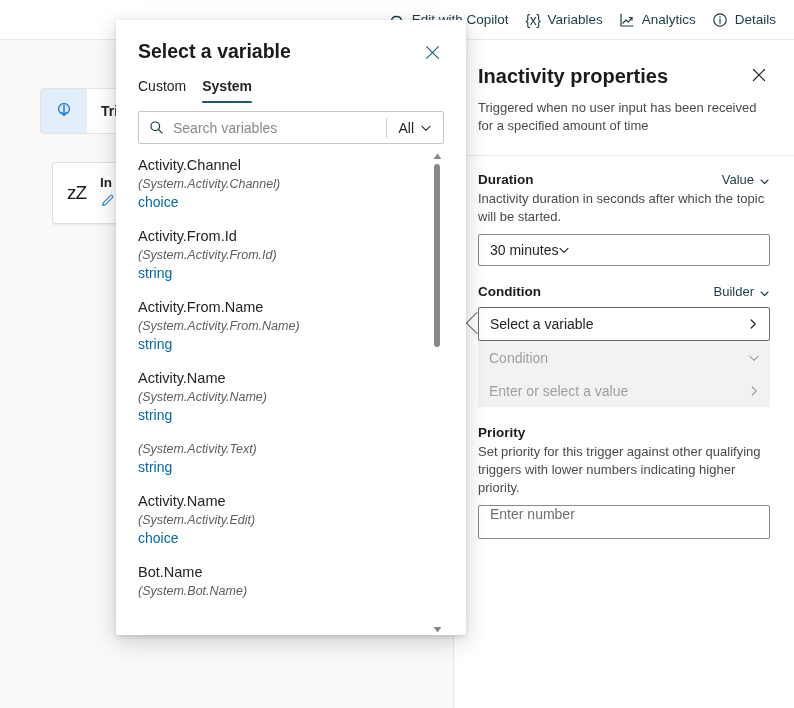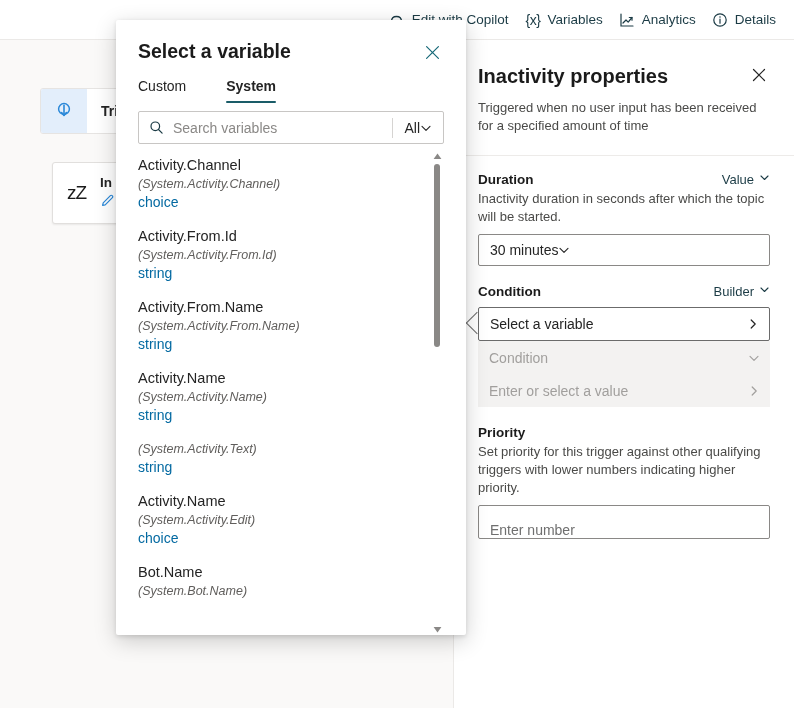--- a/index.html
+++ b/index.html
@@ -70,32 +70,32 @@
   .pane-title-row { display: flex; align-items: flex-start; justify-content: space-between; }
   .pane-title { font-size: 20px; font-weight: 600; color: #1b1b1b; line-height: 1.2; }
   .pane-close { width: 22px; height: 22px; display: flex; align-items: center;
                 justify-content: center; cursor: pointer; color: #242424; }
   .pane-sub { margin-top: 11px; font-size: 13px; line-height: 18px; color: #4a4a48; }
 
   .pane-body { padding: 16px 24px 0 24px; }
   .fld { margin-bottom: 18px; }
   .fld-hdr { display: flex; align-items: center; justify-content: space-between; }
   .fld-label { font-size: 13.5px; font-weight: 700; color: #1b1b1b; }
-  .fld-mode { display: flex; align-items: flex-start; gap: 5px; font-size: 13px;
+  .fld-mode { display: flex; align-items: flex-end; gap: 5px; font-size: 13px;
               color: #1b3b45; cursor: pointer; }
   .fld-desc { margin-top: 3px; font-size: 13px; line-height: 18px; color: #4a4a48; }
 
   .select-box {
     margin-top: 8px; height: 32px; border: 1px solid #8a8886; border-radius: 2px;
     background: #fff; display: flex; align-items: center; justify-content: flex-start;
     padding: 0 10px 0 11px; font-size: 14px; color: #242424; cursor: pointer;
   }
   .input-box {
     margin-top: 8px; height: 32px; border: 1px solid #8a8886; border-radius: 2px;
-    background: #fff; display: flex; align-items: flex-start;
+    background: #fff; display: flex; align-items: flex-end;
     padding: 16px 11px; font-size: 14px; color: #6f6f6f; cursor: text;
   }
 
   
   .cond-group { margin-top: 8px; position: relative; }
   .cond-row-active {
     position: relative; height: 34px; border: 1px solid #6b6b6b; border-radius: 2px;
     background: #fff; display: flex; align-items: center; justify-content: space-between;
     padding: 0 10px 0 11px; font-size: 14px; color: #242424; cursor: pointer;
     z-index: 3;
@@ -118,39 +118,39 @@
     position: absolute; left: 116px; top: 20px; width: 350px; height: 615px;
     background: #ffffff; border-radius: 2px;
     box-shadow: 0 6px 22px rgba(0,0,0,0.19), 0 1.2px 4px rgba(0,0,0,0.11);
     display: flex; flex-direction: column; z-index: 20;
   }
   .dlg-head { padding: 20px 22px 0 22px; display: flex; align-items: flex-start;
               justify-content: space-between; }
   .dlg-title { font-size: 19.5px; font-weight: 600; color: #1b1b1b; line-height: 1.15; }
   .dlg-close { width: 24px; height: 24px; display: flex; align-items: center;
                justify-content: center; cursor: pointer; color: #176978; }
-  .tabs { display: flex; gap: 40px; padding: 14px 22px 0 22px; }
+  .tabs { display: flex; gap: 16px; padding: 14px 22px 0 22px; }
   .tab { position: relative; padding-bottom: 9px; font-size: 14px; color: #242424;
          cursor: pointer; }
   .tab.active { font-weight: 700; }
   .tab.active::after {
     content: ""; position: absolute; left: 0; right: 0; bottom: 0;
     height: 2px; background: #1a5c68; border-radius: 2px;
   }
 
   .searchbar {
     margin: 8px 22px 0 22px; height: 33px;
     border: 1px solid #c8c6c4; border-radius: 2px;
     display: flex; align-items: center; background: #fff;
   }
   .sb-ico { width: 34px; display: flex; align-items: center; justify-content: center;
             color: #1b3b45; }
   .sb-input { flex: 1; font-size: 14px; color: #8a8886; }
   .sb-div { width: 1px; height: 20px; background: #d6d4d2; }
-  .sb-filter { display: flex; align-items: center; padding: 0 11px;
+  .sb-filter { display: flex; align-items: center; gap: 6px; padding: 0 11px;
                font-size: 14px; color: #242424; cursor: pointer; justify-content: center; }
 
   .list-wrap { position: relative; flex: 1; margin: 6px 22px 0 22px; overflow: hidden; }
   .list { position: absolute; inset: 0; padding-right: 22px; overflow: hidden; }
   .vitem { padding: 6px 0 10px 0; cursor: pointer; }
   .v-name { font-size: 14.5px; color: #242424; line-height: 19px; }
   .v-path { font-size: 12.5px; font-style: italic; color: #605e5c; line-height: 18px; }
   .v-type { font-size: 14px; color: #0369a1; line-height: 18px; }
 
   .vscroll { position: absolute; right: 0; top: 0; bottom: 0; width: 14px; }

